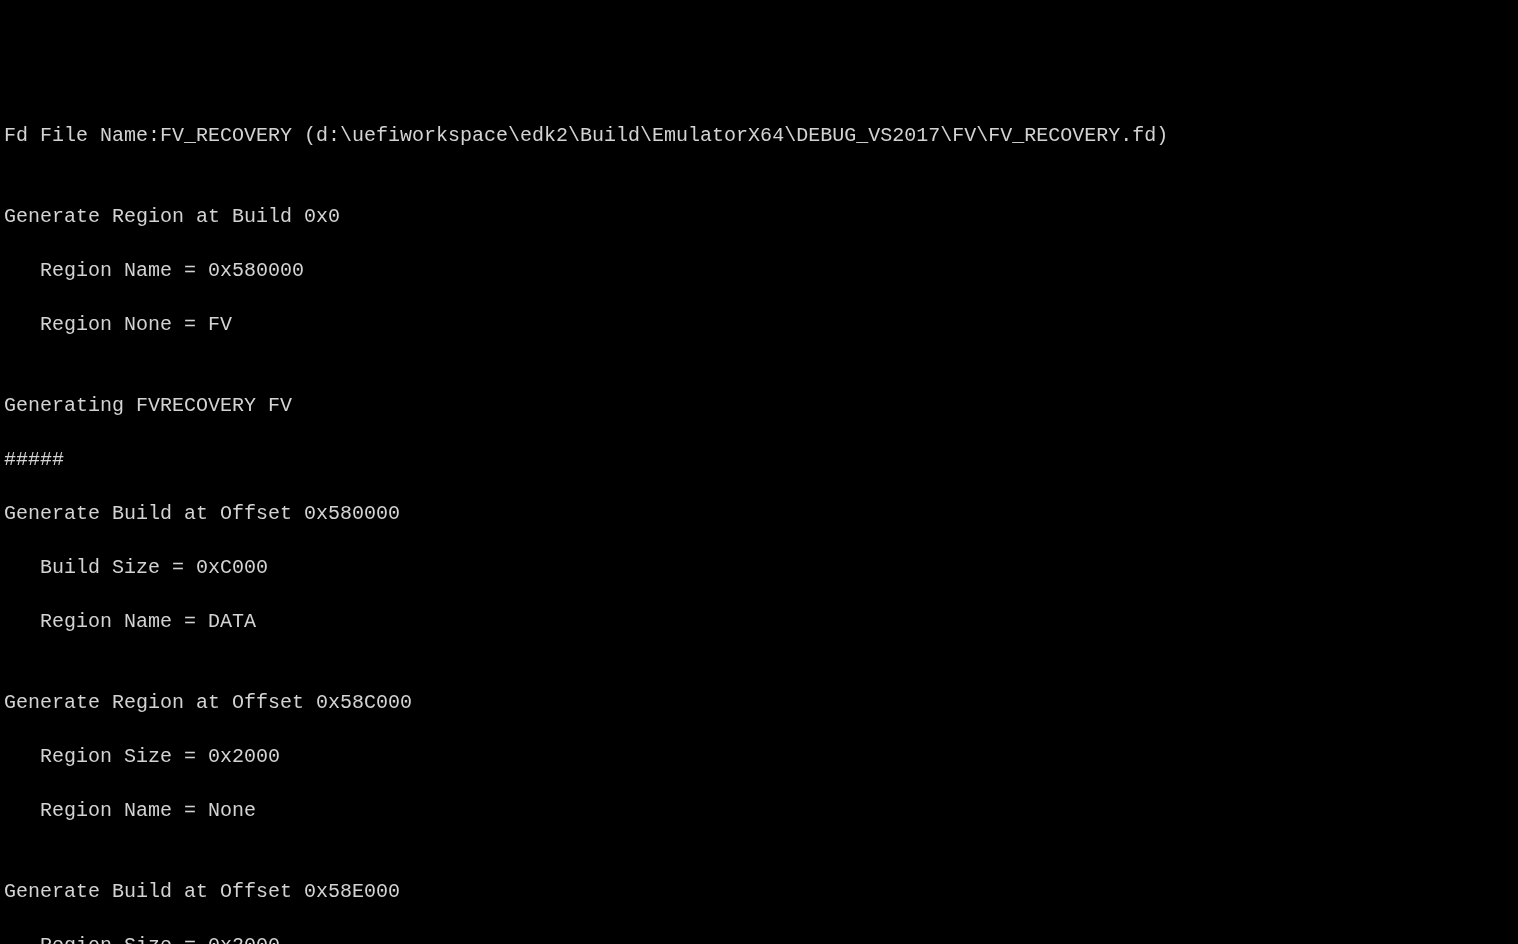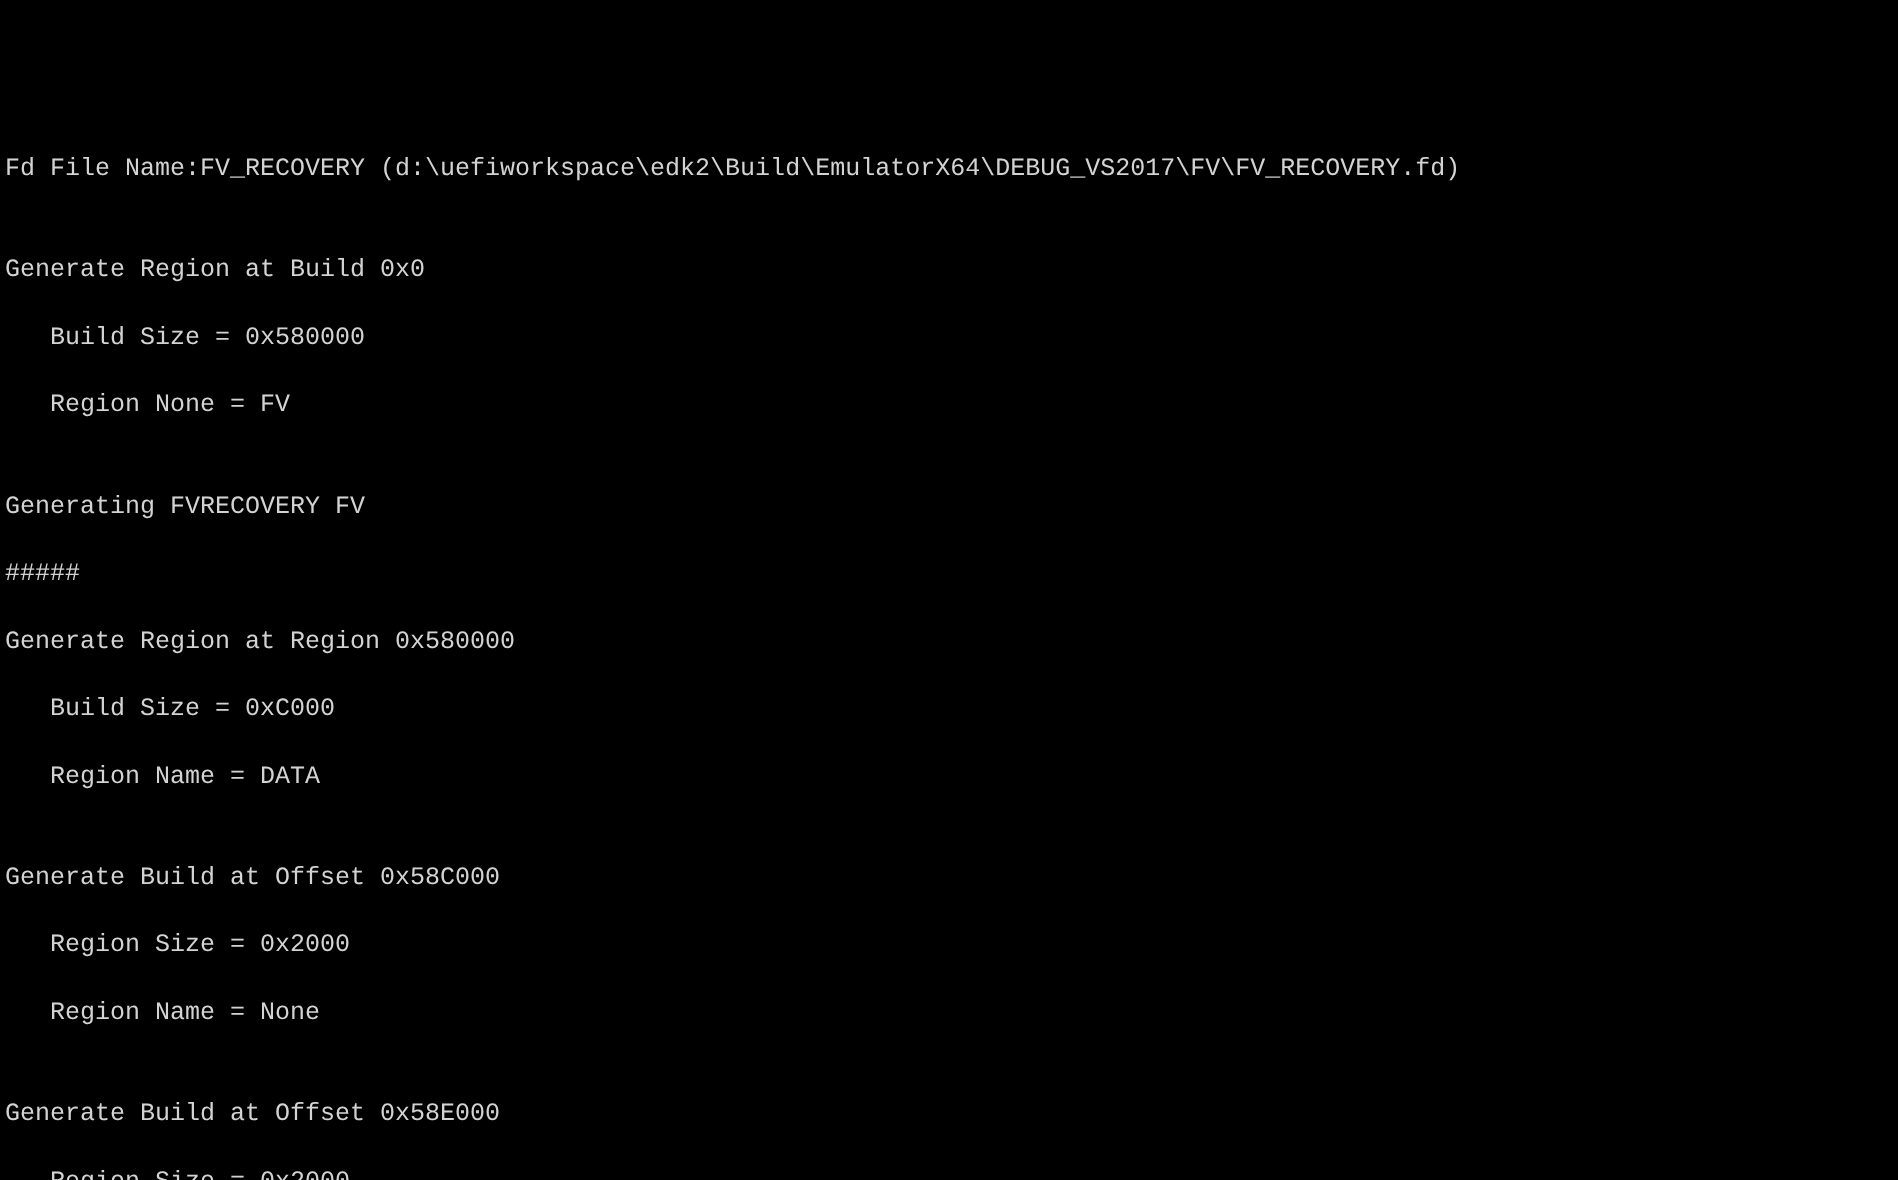--- a/index.html
+++ b/index.html
@@ -24,30 +24,30 @@
     }
   </style>
 </head>
 <body>
 
 
 
 <div class="terminal-line">Fd File Name:FV_RECOVERY (d:\uefiworkspace\edk2\Build\EmulatorX64\DEBUG_VS2017\FV\FV_RECOVERY.fd)</div>
 <div class="terminal-line"></div>
 <div class="terminal-line">Generate Region at Build 0x0</div>
-<div class="terminal-line">   Build Size = 0x580000</div>
+<div class="terminal-line">   Region Name = 0x580000</div>
 <div class="terminal-line">   Region None = FV</div>
 <div class="terminal-line"></div>
 <div class="terminal-line">Generating FVRECOVERY FV</div>
 <div class="terminal-line">#####</div>
-<div class="terminal-line">Generate Region at Region 0x580000</div>
+<div class="terminal-line">Generate Build at Offset 0x580000</div>
 <div class="terminal-line">   Build Size = 0xC000</div>
 <div class="terminal-line">   Region Name = DATA</div>
 <div class="terminal-line"></div>
-<div class="terminal-line">Generate Build at Offset 0x58C000</div>
+<div class="terminal-line">Generate Region at Offset 0x58C000</div>
 <div class="terminal-line">   Region Size = 0x2000</div>
 <div class="terminal-line">   Region Name = None</div>
 <div class="terminal-line"></div>
 <div class="terminal-line">Generate Build at Offset 0x58E000</div>
 <div class="terminal-line">   Region Size = 0x2000</div>
 
 <div class="terminal-line"></div>
 
 
 

